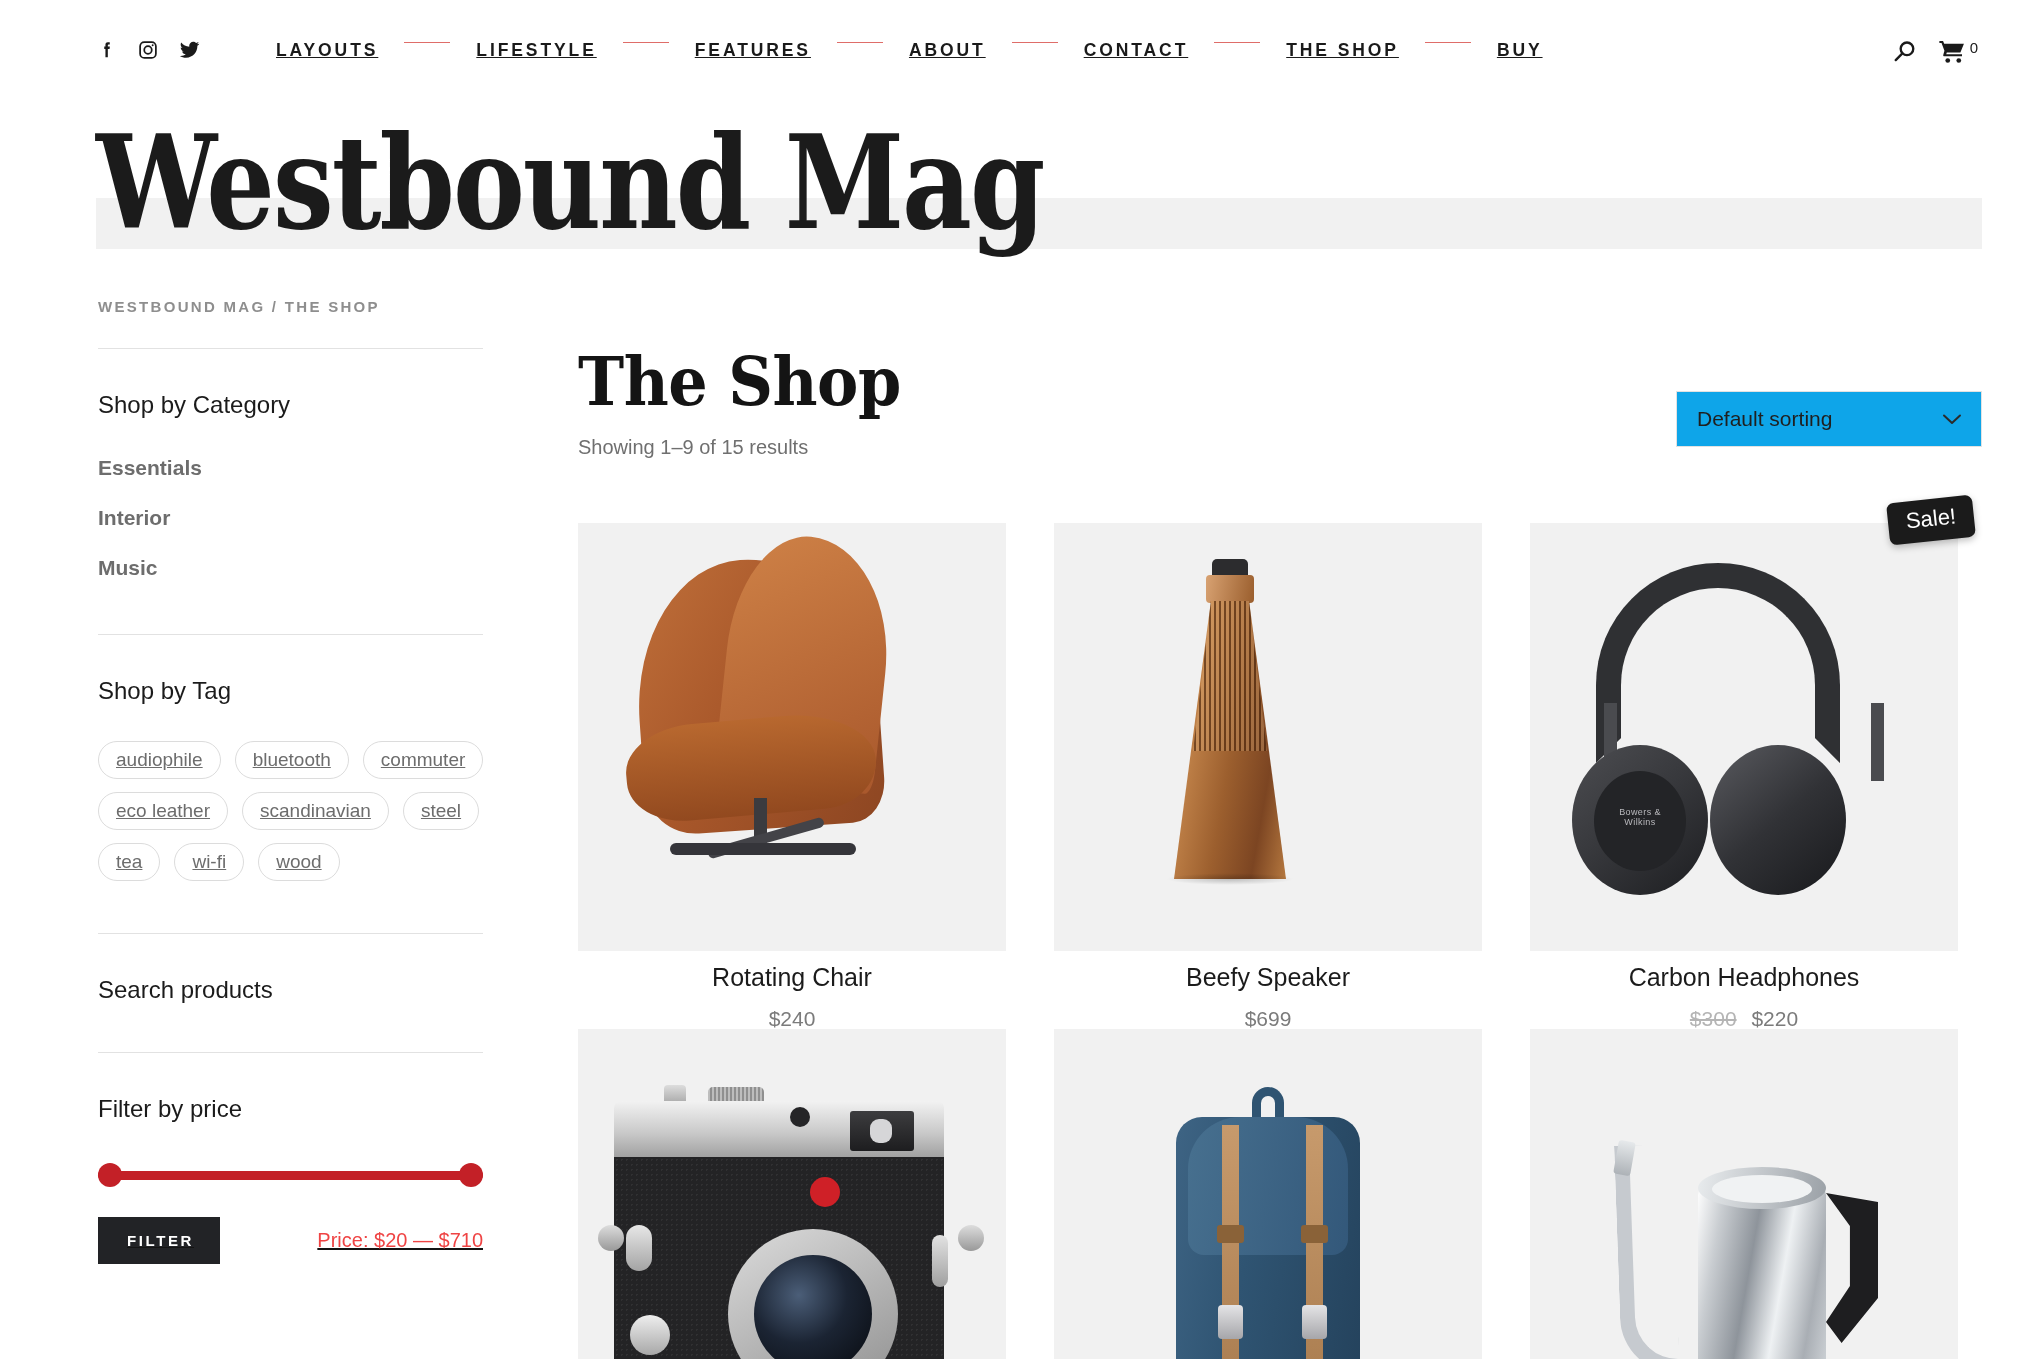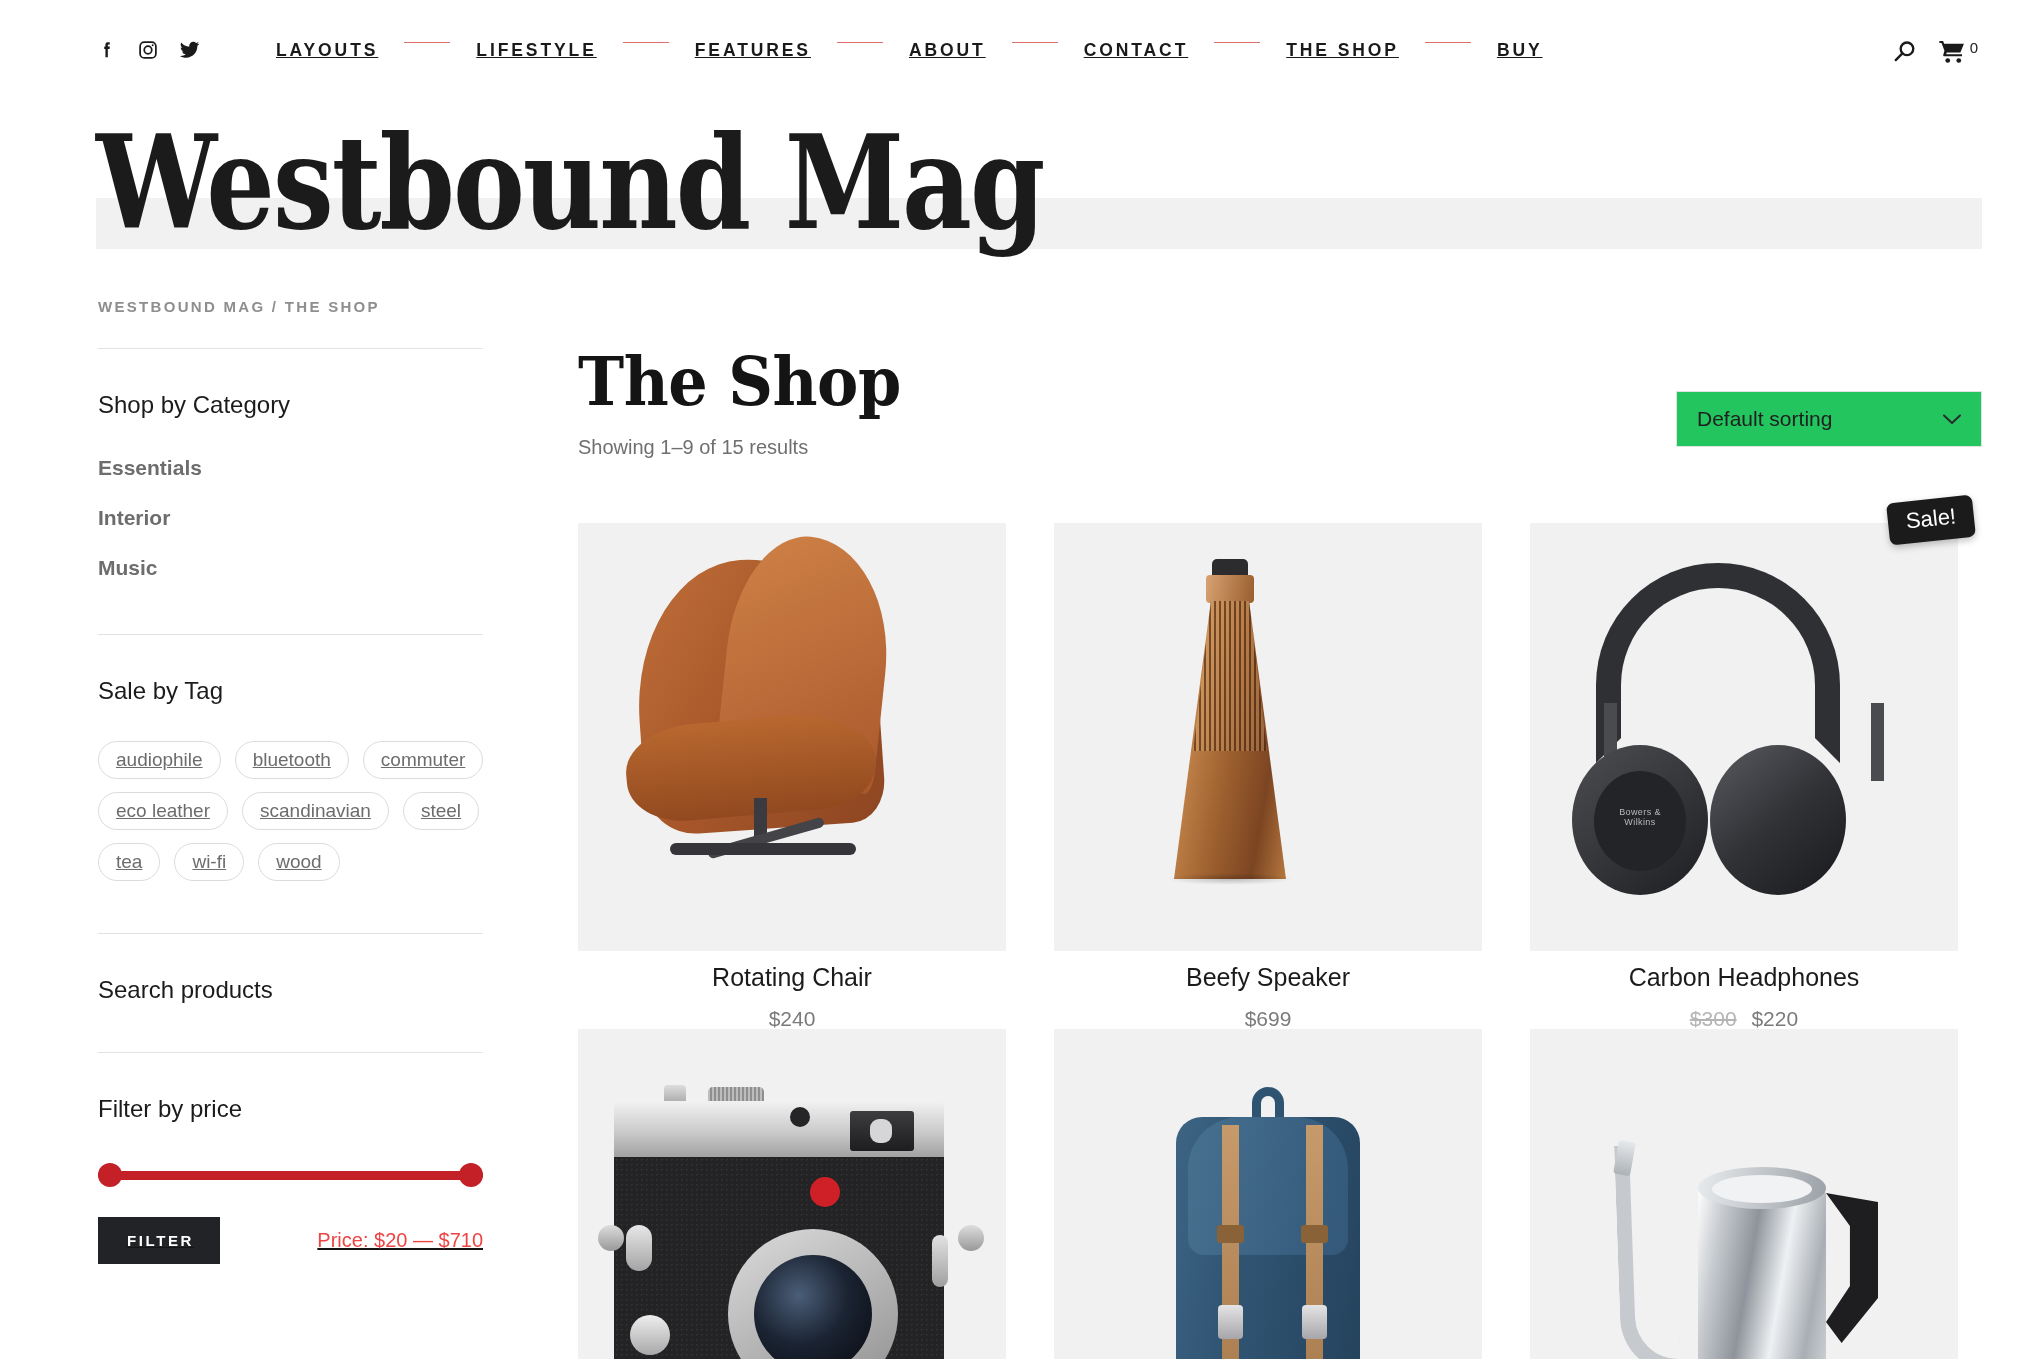--- a/index.html
+++ b/index.html
@@ -124,21 +124,21 @@
     font-family: "DejaVu Serif", serif; font-weight: 700;
     font-size: 62px; line-height: 1; color: #141414;
     letter-spacing: -0.5px;
     transform: scaleY(1.1); transform-origin: left top;
   }
   .result-count { font-size: 20px; color: #6f6f6f; margin-top: 26px; }
 
   .sortbox {
     position: absolute; right: 0; top: 43px;
     width: 306px; height: 56px; border: 1px solid #e2e2e2;
-    background: #22c55e; display: flex; align-items: center;
+    background: #0ea5e9; display: flex; align-items: center;
     justify-content: space-between; padding: 0 19px 0 20px; cursor: pointer;
   }
   .sortbox span { font-size: 21px; color: #1f1f1f; }
 
   .grid {
     position: absolute; left: 0; top: 175px;
     display: grid; grid-template-columns: repeat(3, 428px);
     gap: 0 48px;
   }
   .card { width: 428px; cursor: pointer; position: relative; }
@@ -464,21 +464,21 @@
     <h3 class="widget-title" style="margin-top:44px;">Shop by Category</h3>
     <ul class="cat-list" style="margin-top:40px;">
       <li>Essentials</li>
       <li style="margin-top:29px;">Interior</li>
       <li style="margin-top:29px;">Music</li>
     </ul>
 
     <div class="hr" style="margin-top:56px;"></div>
 
     
-    <h3 class="widget-title" style="margin-top:44px;">Sale by Tag</h3>
+    <h3 class="widget-title" style="margin-top:44px;">Shop by Tag</h3>
     <div class="tagcloud" style="margin-top:38px;">
       <a class="tag" href="#">audiophile</a>
       <a class="tag" href="#">bluetooth</a>
       <a class="tag" href="#">commuter</a>
       <a class="tag" href="#">eco leather</a>
       <a class="tag" href="#">scandinavian</a>
       <a class="tag" href="#">steel</a>
       <a class="tag" href="#">tea</a>
       <a class="tag" href="#">wi-fi</a>
       <a class="tag" href="#">wood</a>

